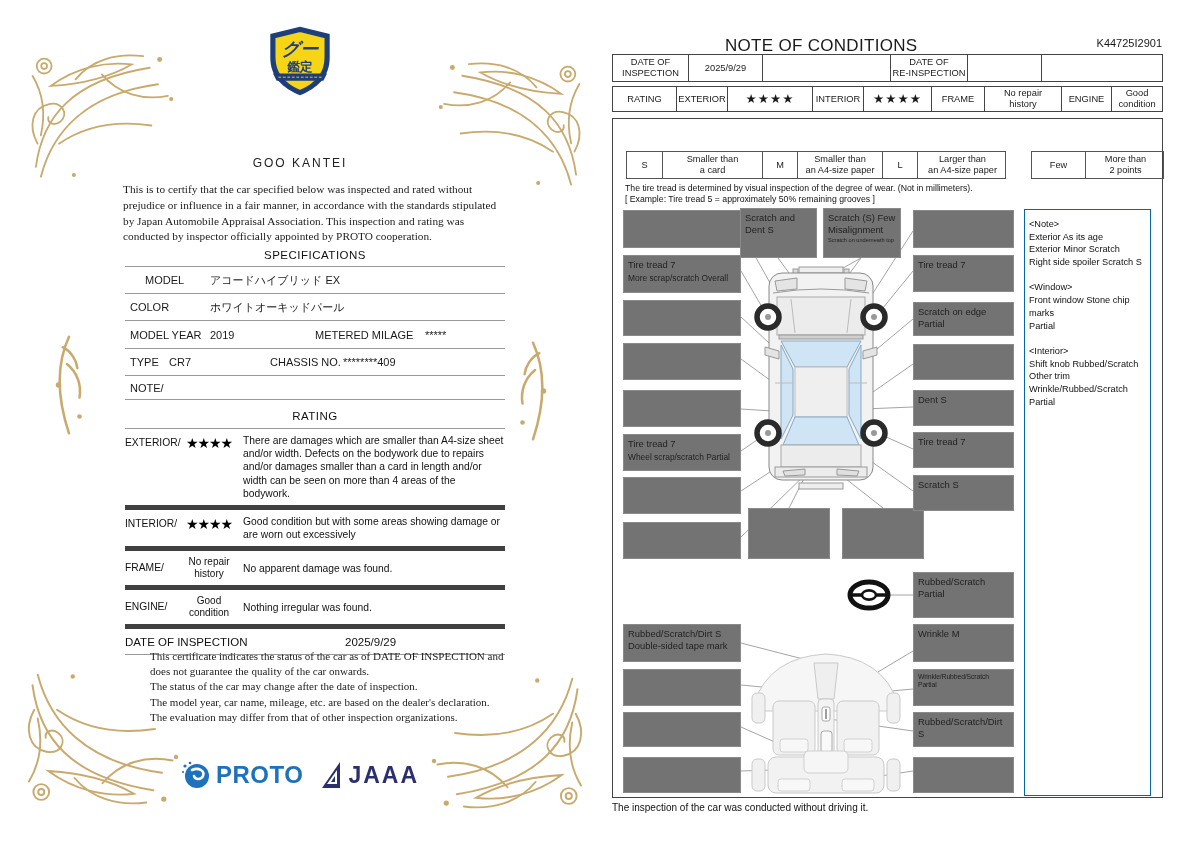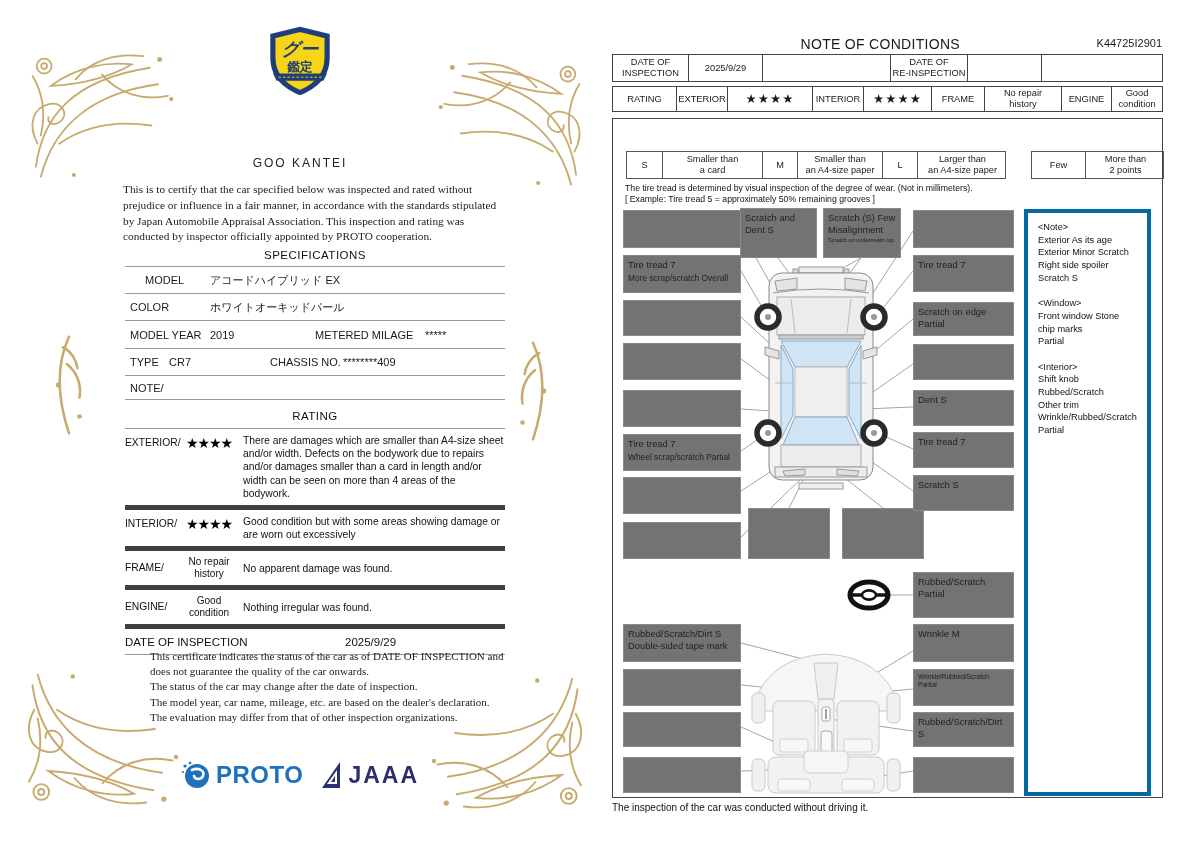--- a/index.html
+++ b/index.html
@@ -38,21 +38,21 @@
     font-family:"Liberation Serif",serif; font-size:11px; line-height:1.38; color:#1c1c1c; }
   .logos { position:absolute; left:0; top:760px; width:600px; display:flex;
     justify-content:center; align-items:center; gap:16px; }
   .logo-unit { display:flex; align-items:center; gap:5px; }
   .proto-word { font-size:24px; font-weight:bold; color:#1e72bd; letter-spacing:.5px; }
   .jaaa-word { font-size:23px; font-weight:bold; color:#2b2f6e; letter-spacing:2px; }
 
   
   .page-right { position:absolute; left:600px; top:0; width:600px; height:848px;
     font-family:"Liberation Sans",sans-serif; color:#1a1a1a; }
-  .noc-title { position:absolute; left:135px; top:36px; width:225px; text-align:right; font-size:14px; letter-spacing:.3px; }
+  .noc-title { position:absolute; left:125px; top:36px; width:225px; text-align:left; font-size:17px; letter-spacing:.3px; }
   .noc-code { position:absolute; left:470px; top:37px; width:92px; text-align:right; font-size:11px; }
   .hdr-table { position:absolute; display:grid; border:1px solid #444; }
   .hdr-table > div { border-left:1px solid #444; display:flex; align-items:center; justify-content:center;
     text-align:center; font-size:9.3px; white-space:pre-line; line-height:1.15; padding:1px; }
   .hdr-table > div:first-child { border-left:none; }
   .t1 { left:12px; top:54px; width:551px; height:28px; grid-template-columns:75px 74px 128px 77px 74px 1fr; }
   .t2 { left:12px; top:86px; width:551px; height:26px; grid-template-columns:63px 51px 85px 51px 68px 53px 77px 50px 1fr; }
   .stars-cell { font-size:12.5px !important; letter-spacing:1px; }
   .descbox { position:absolute; left:12px; top:118px; width:551px; height:680px; border:1px solid #444; }
   .dbanner { height:23px; border-bottom:1px solid #444; text-align:center; font-size:10.5px;
@@ -67,21 +67,21 @@
   .leads { position:absolute; left:0; top:0; width:551px; height:680px; pointer-events:none; }
   .car-svg { position:absolute; left:138px; top:144px; width:140px; height:230px; }
   .steer-svg { position:absolute; left:233px; top:459px; width:46px; height:34px; }
   .cabin-svg { position:absolute; left:133px; top:522px; width:160px; height:155px; }
   .cb { position:absolute; border:1px solid #8a8a8a; background:#737373; font-size:9.4px;
     line-height:1.25; color:#222; padding:3px 4px; overflow:hidden; }
   .cb .l2 { font-size:8.4px; margin-top:2px; }
   .cb .l3 { font-size:5.6px; margin-top:1px; line-height:1.1; }
   .cb.tiny { font-size:6.8px; letter-spacing:-.1px; }
   .notes { position:absolute; left:411px; top:90px; width:127px; height:587px;
-    border:4px solid #0369a1; padding:8px 10px; }
+    border:1px solid #0369a1; padding:8px 4px; }
   .np-line { font-size:9.2px; line-height:1.38; min-height:12.7px; color:#111; }
   .noc-footer { position:absolute; left:12px; top:802px; font-size:10px; color:#111; }
 </style>
 </head>
 <body>
 
 <div class="stage">
 
   <div class="page-left">
 

